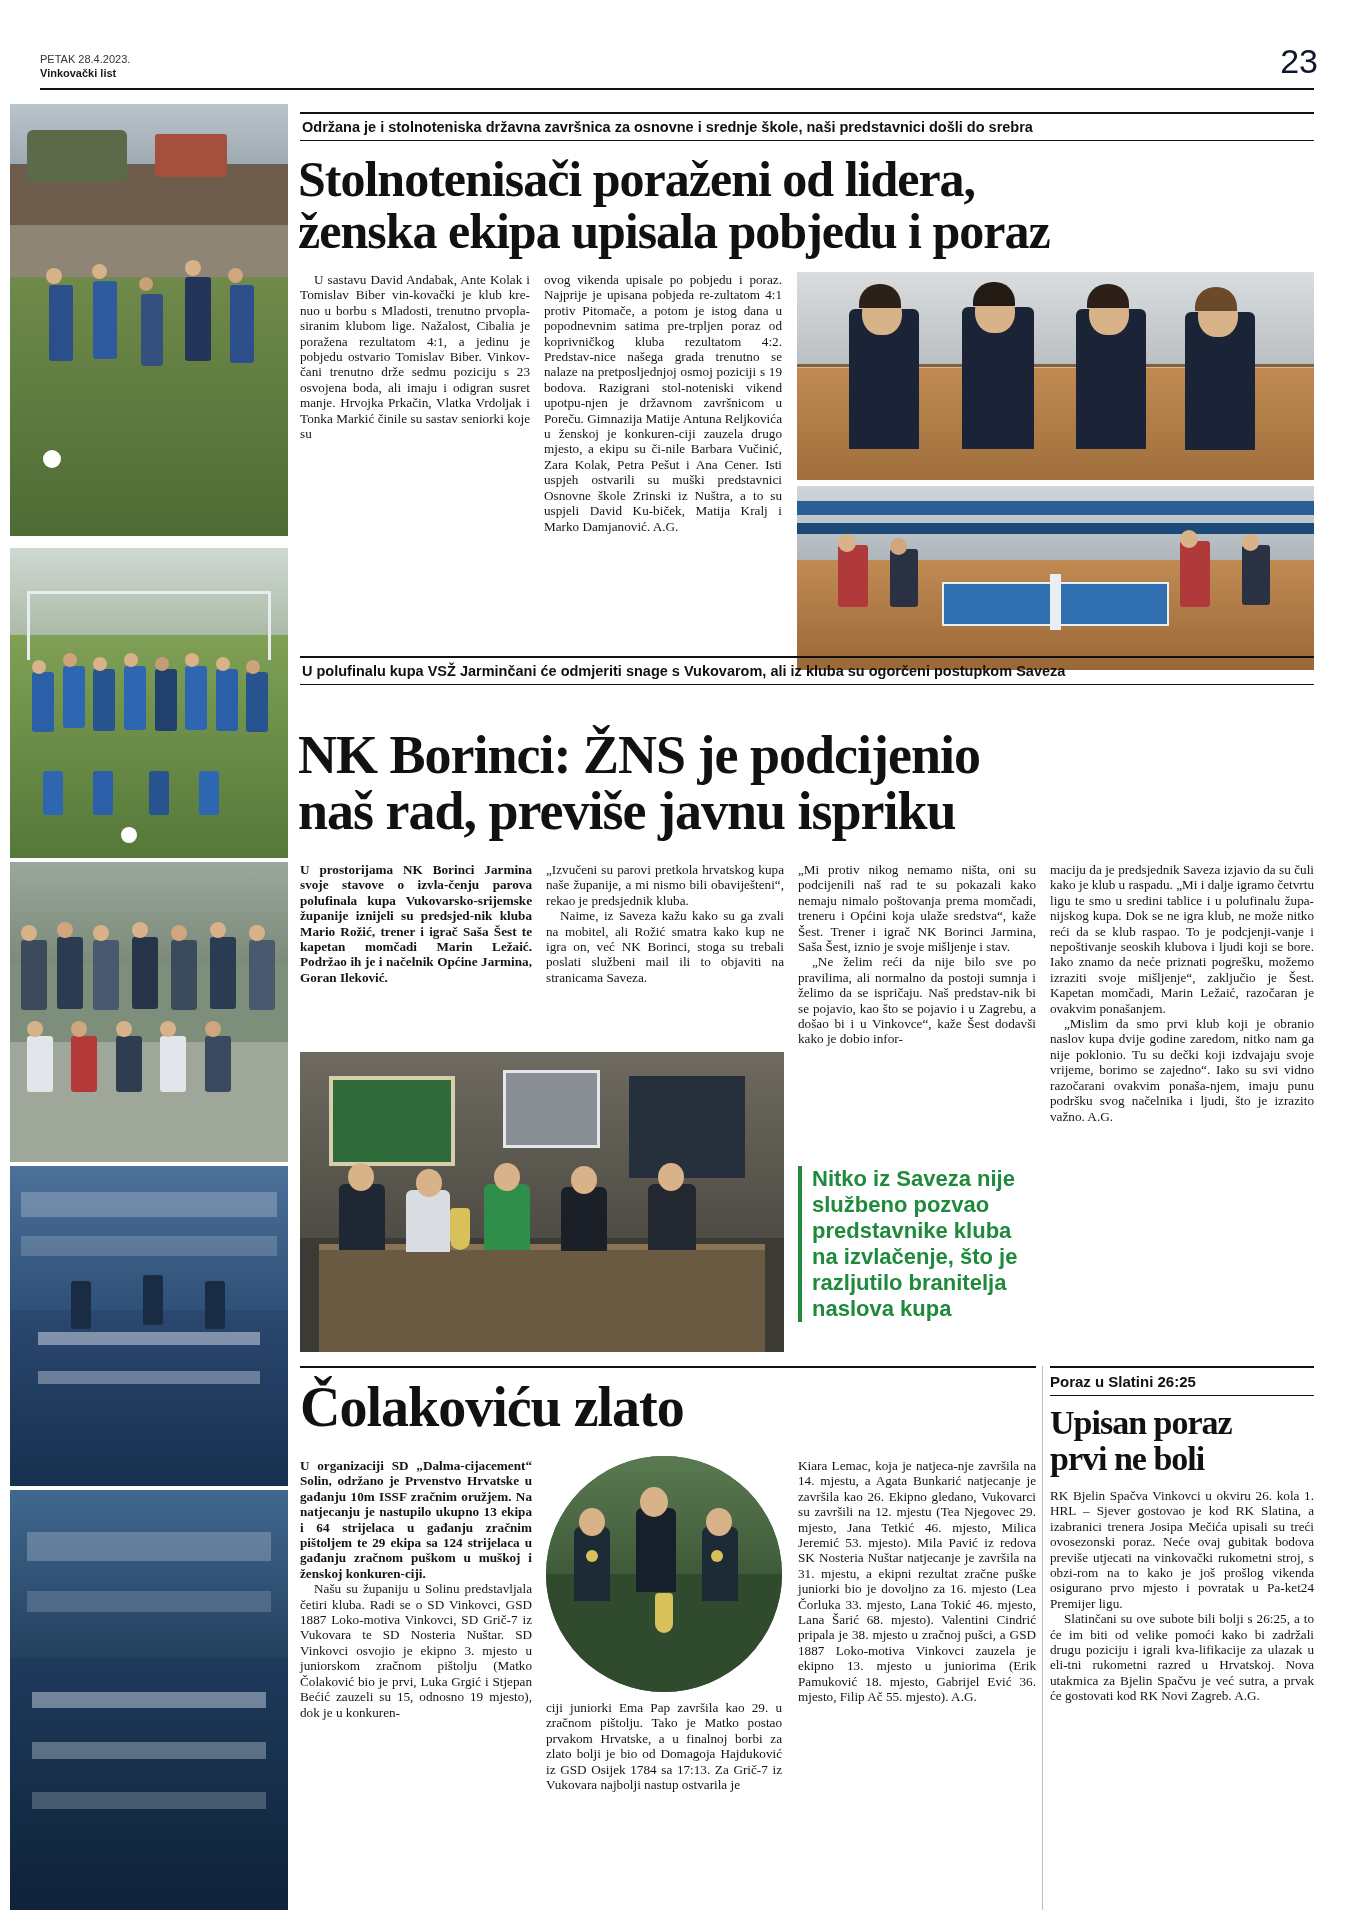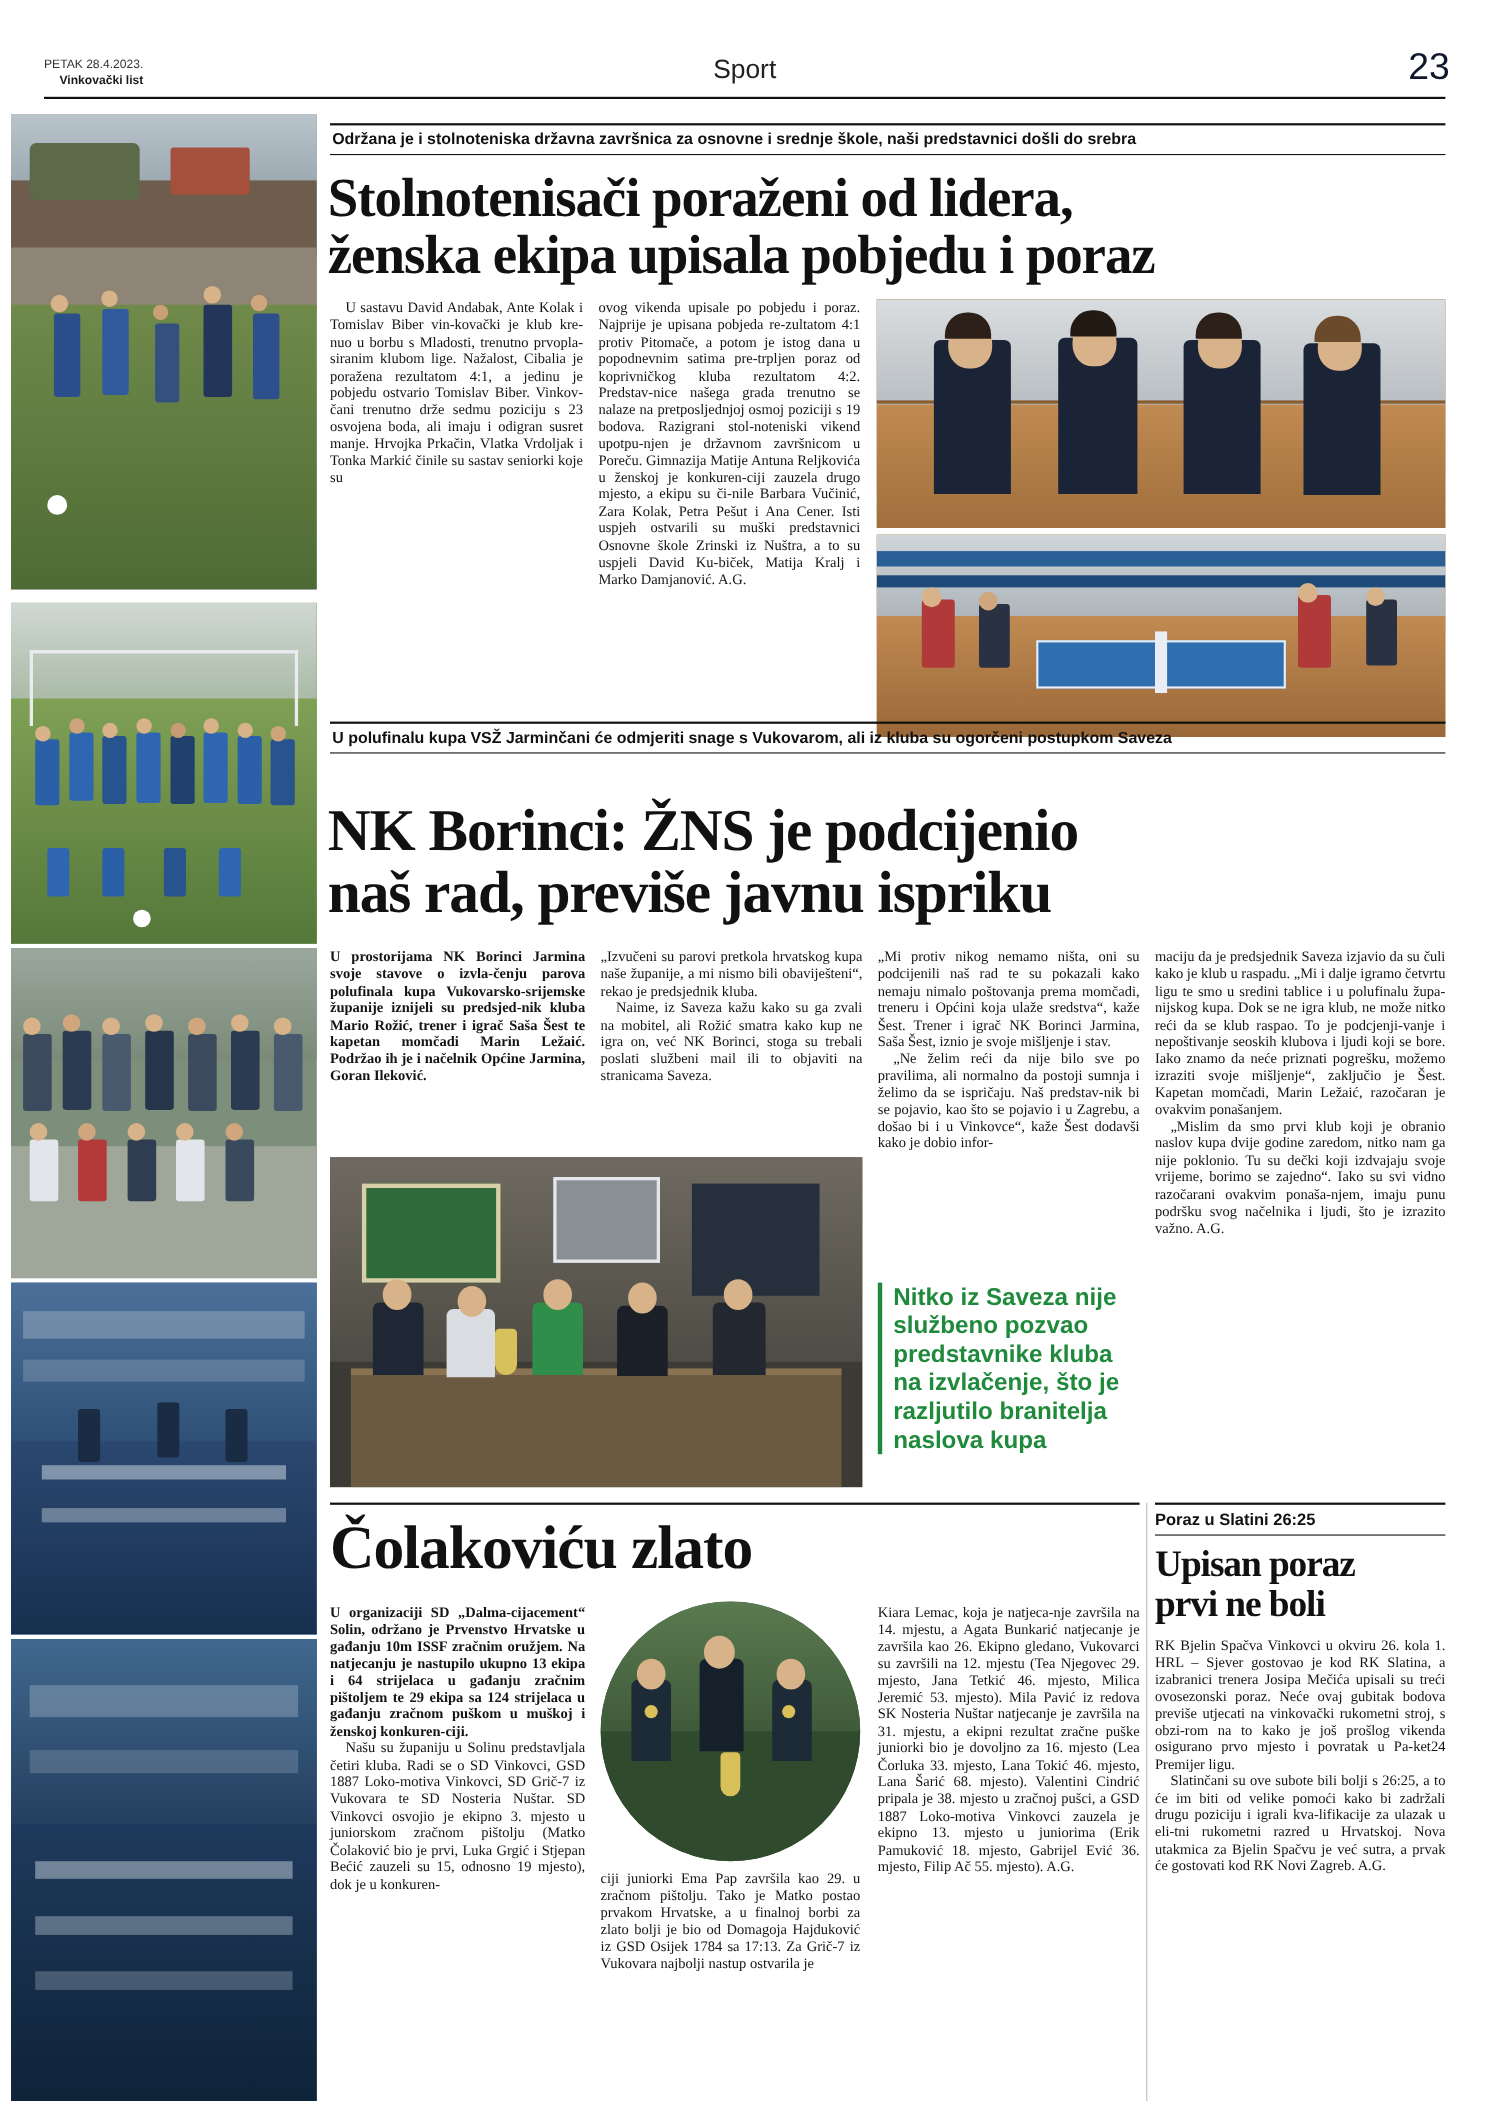--- a/index.html
+++ b/index.html
@@ -16,21 +16,21 @@
 
   
   .masthead {
     position: absolute;
     left: 0; top: 0; width: 1354px; height: 92px;
     background: #ffffff;
   }
   .mh-left {
     position: absolute; left: 40px; top: 52px;
     font-family: "Liberation Sans", sans-serif;
-    font-size: 11px; color: #333; line-height: 14px; text-align: right;
+    font-size: 11px; color: #333; line-height: 14px;
   }
   .mh-left .l2 { font-weight: bold; color: #1a1a1a; }
   .mh-title {
     position: absolute; left: 0; top: 50px; width: 1354px;
     text-align: center;
     font-family: "Liberation Sans", sans-serif;
     font-size: 24px; color: #222;
   }
   .mh-page {
     position: absolute; right: 36px; top: 42px;
@@ -110,21 +110,20 @@
   }
 </style>
 </head>
 <body>
 
 <div class="masthead">
   <div class="mh-left">
     <div class="l1">PETAK 28.4.2023.</div>
     <div class="l2">Vinkovački list</div>
   </div>
-  <div class="mh-title">Sport</div>
   <div class="mh-page">23</div>
   <div class="mh-rule"></div>
 </div>
 
 <div class="photo" style="left:10px; top:104px; width:278px; height:432px; background:#8f9aa0;">
   <div style="position:absolute;left:0;top:0;width:100%;height:16%;background:linear-gradient(#b9c4cb,#9aa6ae);"></div>
   <div style="position:absolute;left:0;top:14%;width:100%;height:16%;background:#6e5d4c;"></div>
   <div style="position:absolute;left:0;top:28%;width:100%;height:14%;background:#8e8576;"></div>
   <div style="position:absolute;left:0;top:40%;width:100%;height:60%;background:linear-gradient(#6f8a4a,#4e6b35);"></div>
   <div style="position:absolute;left:6%;top:6%;width:36%;height:12%;background:#5c6a4a;border-radius:6px;"></div>

